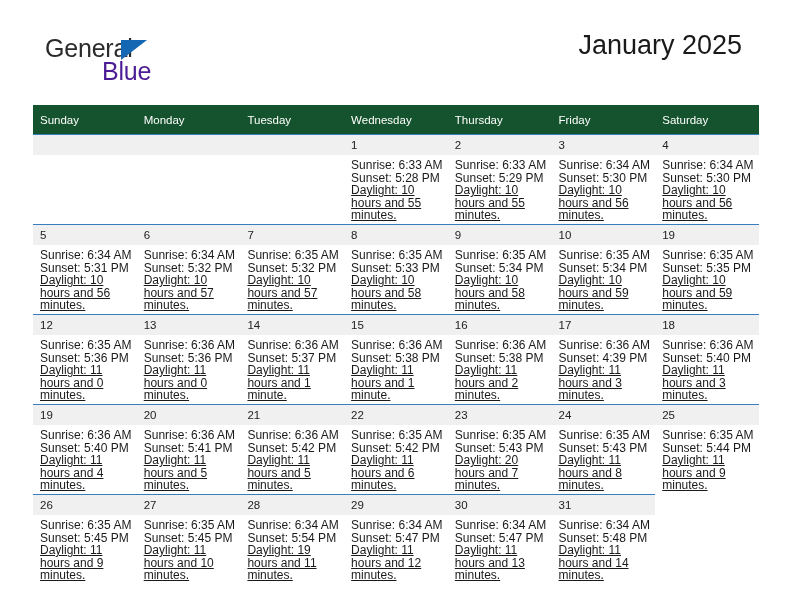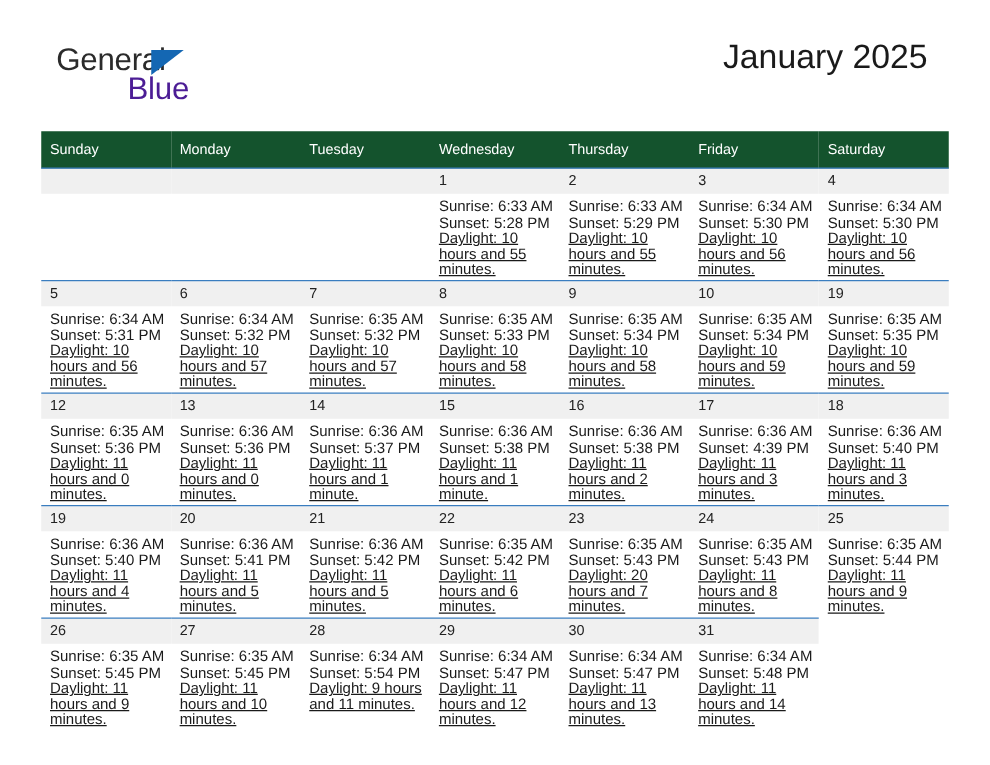--- a/index.html
+++ b/index.html
@@ -406,21 +406,21 @@
               <div>Sunrise: 6:35 AM</div>
               <div>Sunset: 5:45 PM</div>
               <div class="daylight">Daylight: 11 hours and 10 minutes.</div>
             </div>
           </td>
           <td>
             <span class="daynum">28</span>
             <div class="details">
               <div>Sunrise: 6:34 AM</div>
               <div>Sunset: 5:54 PM</div>
-              <div class="daylight">Daylight: 9 hours and 11 minutes.</div>
+              <div class="daylight">Daylight: 19 hours and 11 minutes.</div>
             </div>
           </td>
           <td>
             <span class="daynum">29</span>
             <div class="details">
               <div>Sunrise: 6:34 AM</div>
               <div>Sunset: 5:47 PM</div>
               <div class="daylight">Daylight: 11 hours and 12 minutes.</div>
             </div>
           </td>

